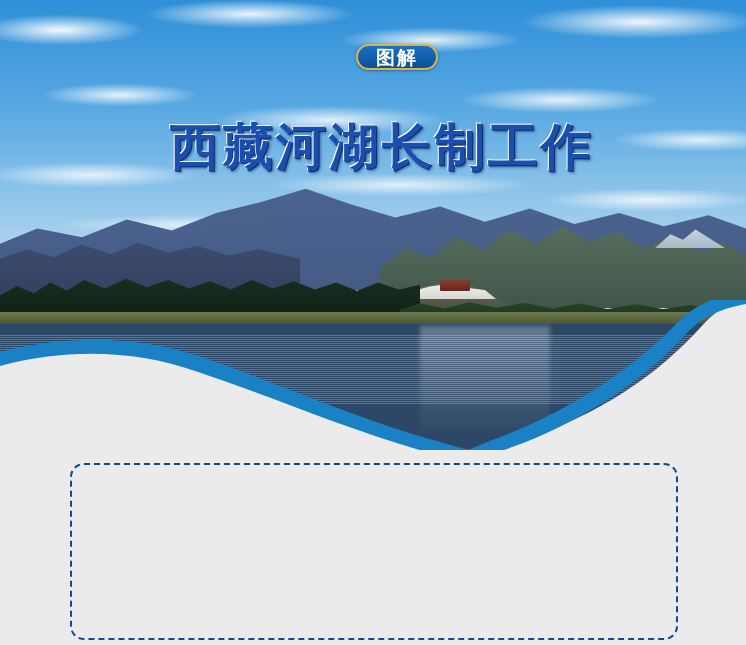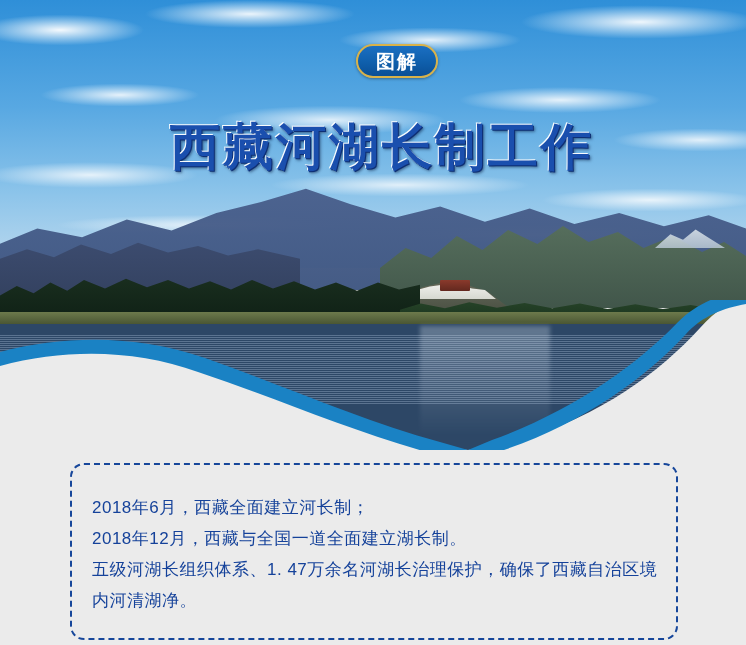--- a/index.html
+++ b/index.html
@@ -153,21 +153,21 @@
     width: 746px;
     height: 150px;
   }
 
   
   .badge {
     position: absolute;
     left: 356px;
     top: 44px;
     width: 82px;
-    height: 34px;
+    height: 26px;
     border-radius: 17px;
     background: linear-gradient(#1b6fc2 0%, #1060ad 52%, #0a4f96 100%);
     border: 2px solid #d8b24a;
     box-shadow: 0 1px 3px rgba(0,0,0,.35);
     display: flex;
     align-items: center;
     justify-content: center;
     box-sizing: border-box;
   }
   .badge-text {
@@ -267,19 +267,14 @@
 
   <div class="badge">
     <span class="badge-text">图解</span>
   </div>
 
   <div class="title-wrap">
     <div class="title-line">西藏河湖长制工作</div>
   </div>
 
   <div class="note-box"></div>
-  <div class="note-body">
-    <div class="note-line">2018年6月，西藏全面建立河长制；</div>
-    <div class="note-line">2018年12月，西藏与全国一道全面建立湖长制。</div>
-    <div class="note-line wrap">五级河湖长组织体系、1. 47万余名河湖长治理保护，确保了西藏自治区境内河清湖净。</div>
-  </div>
 
 </div>
 
 </body></html>

